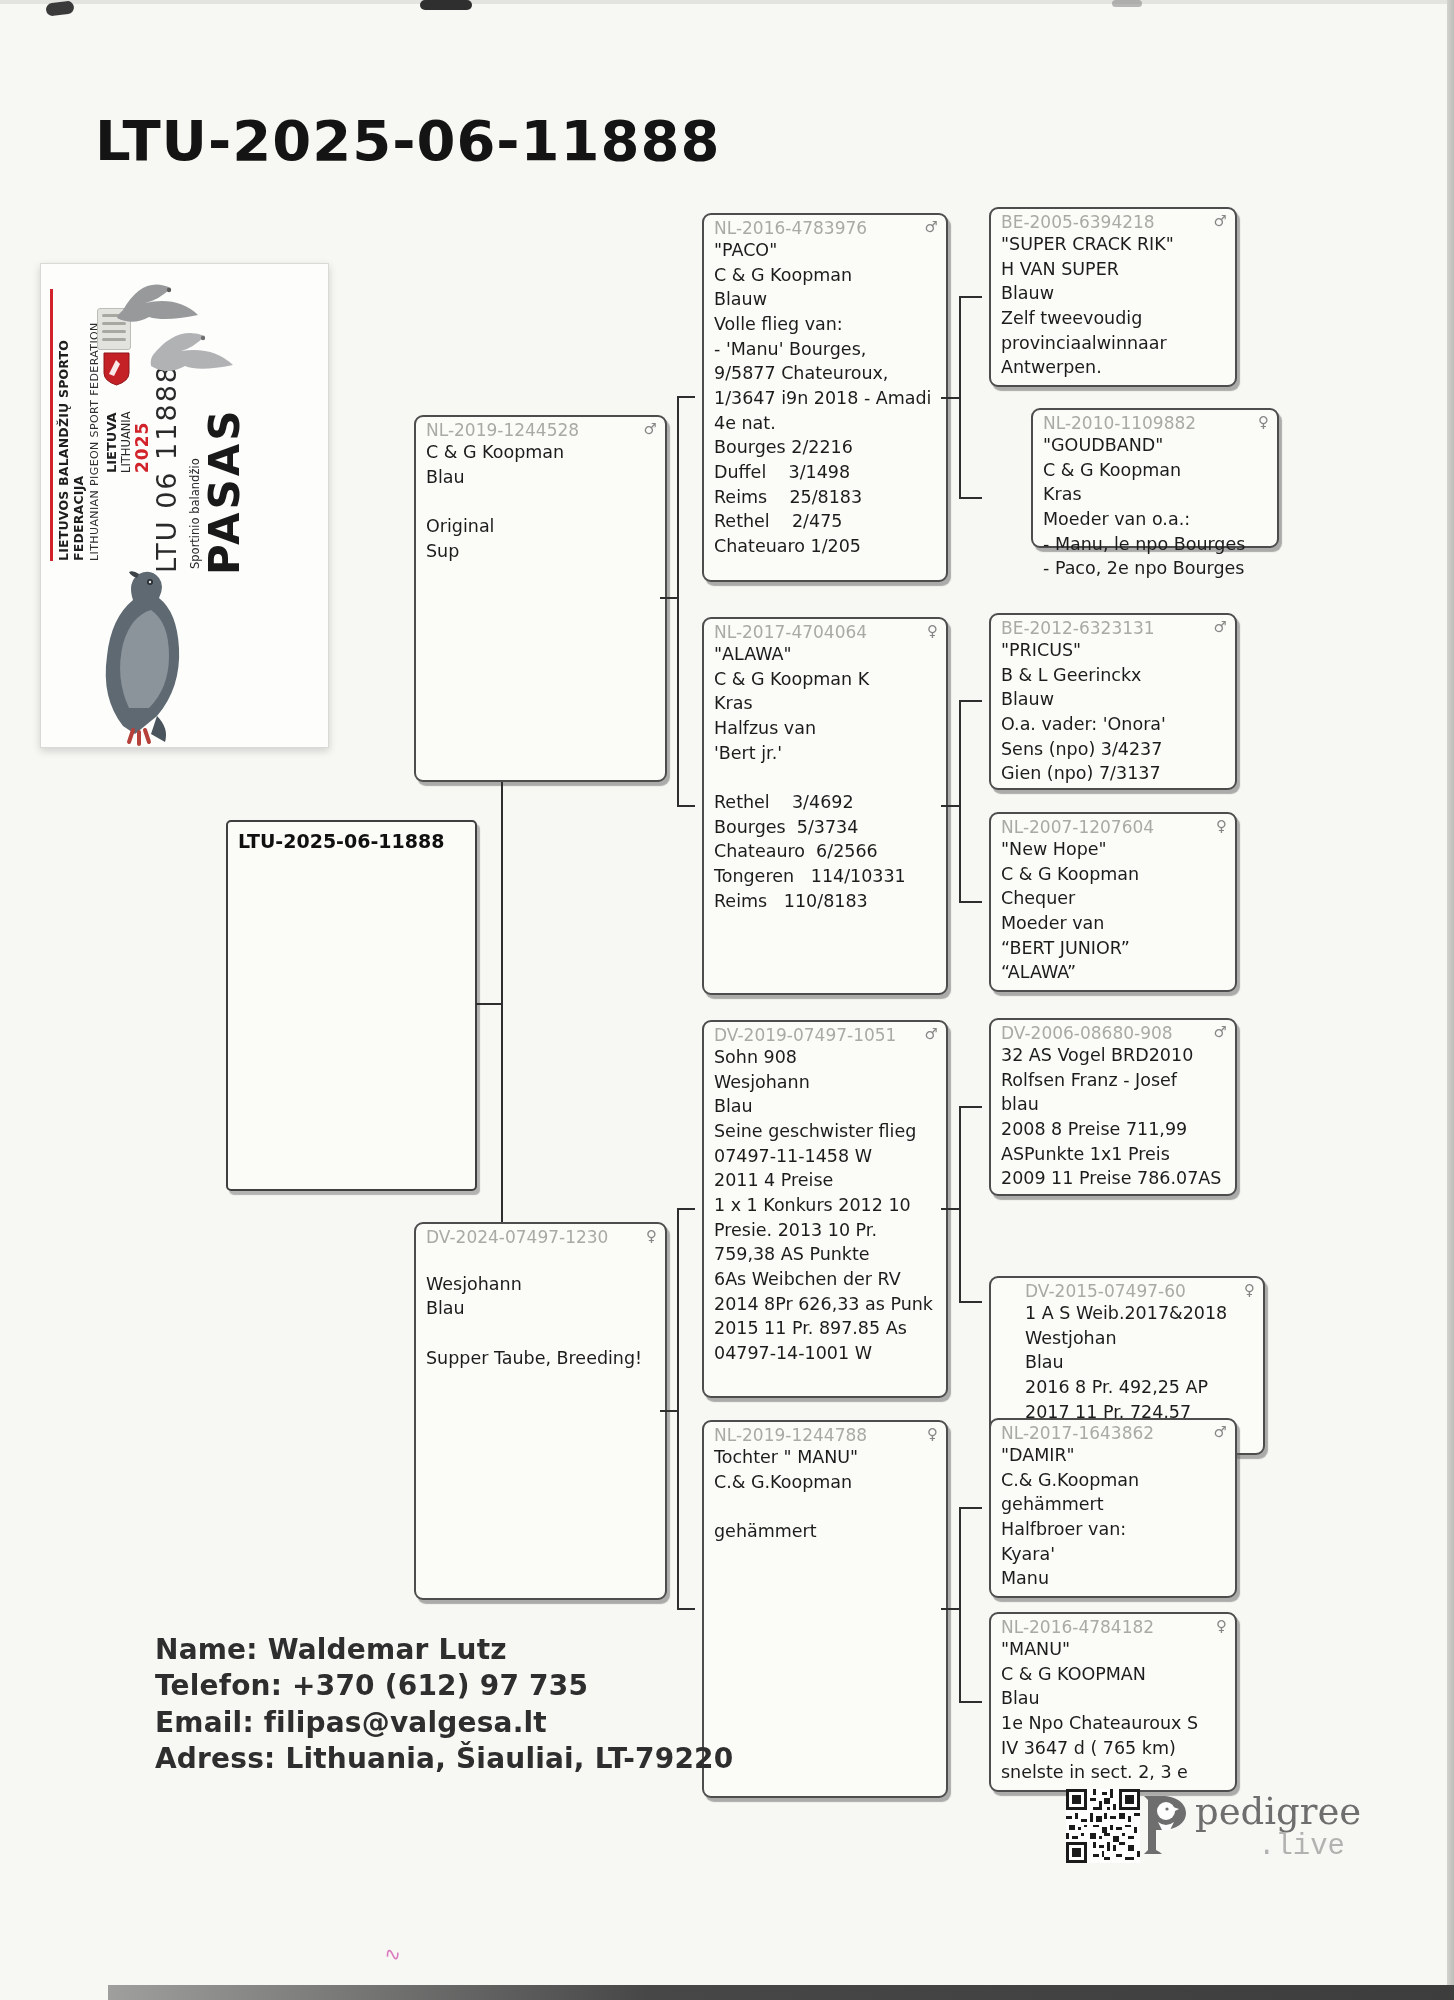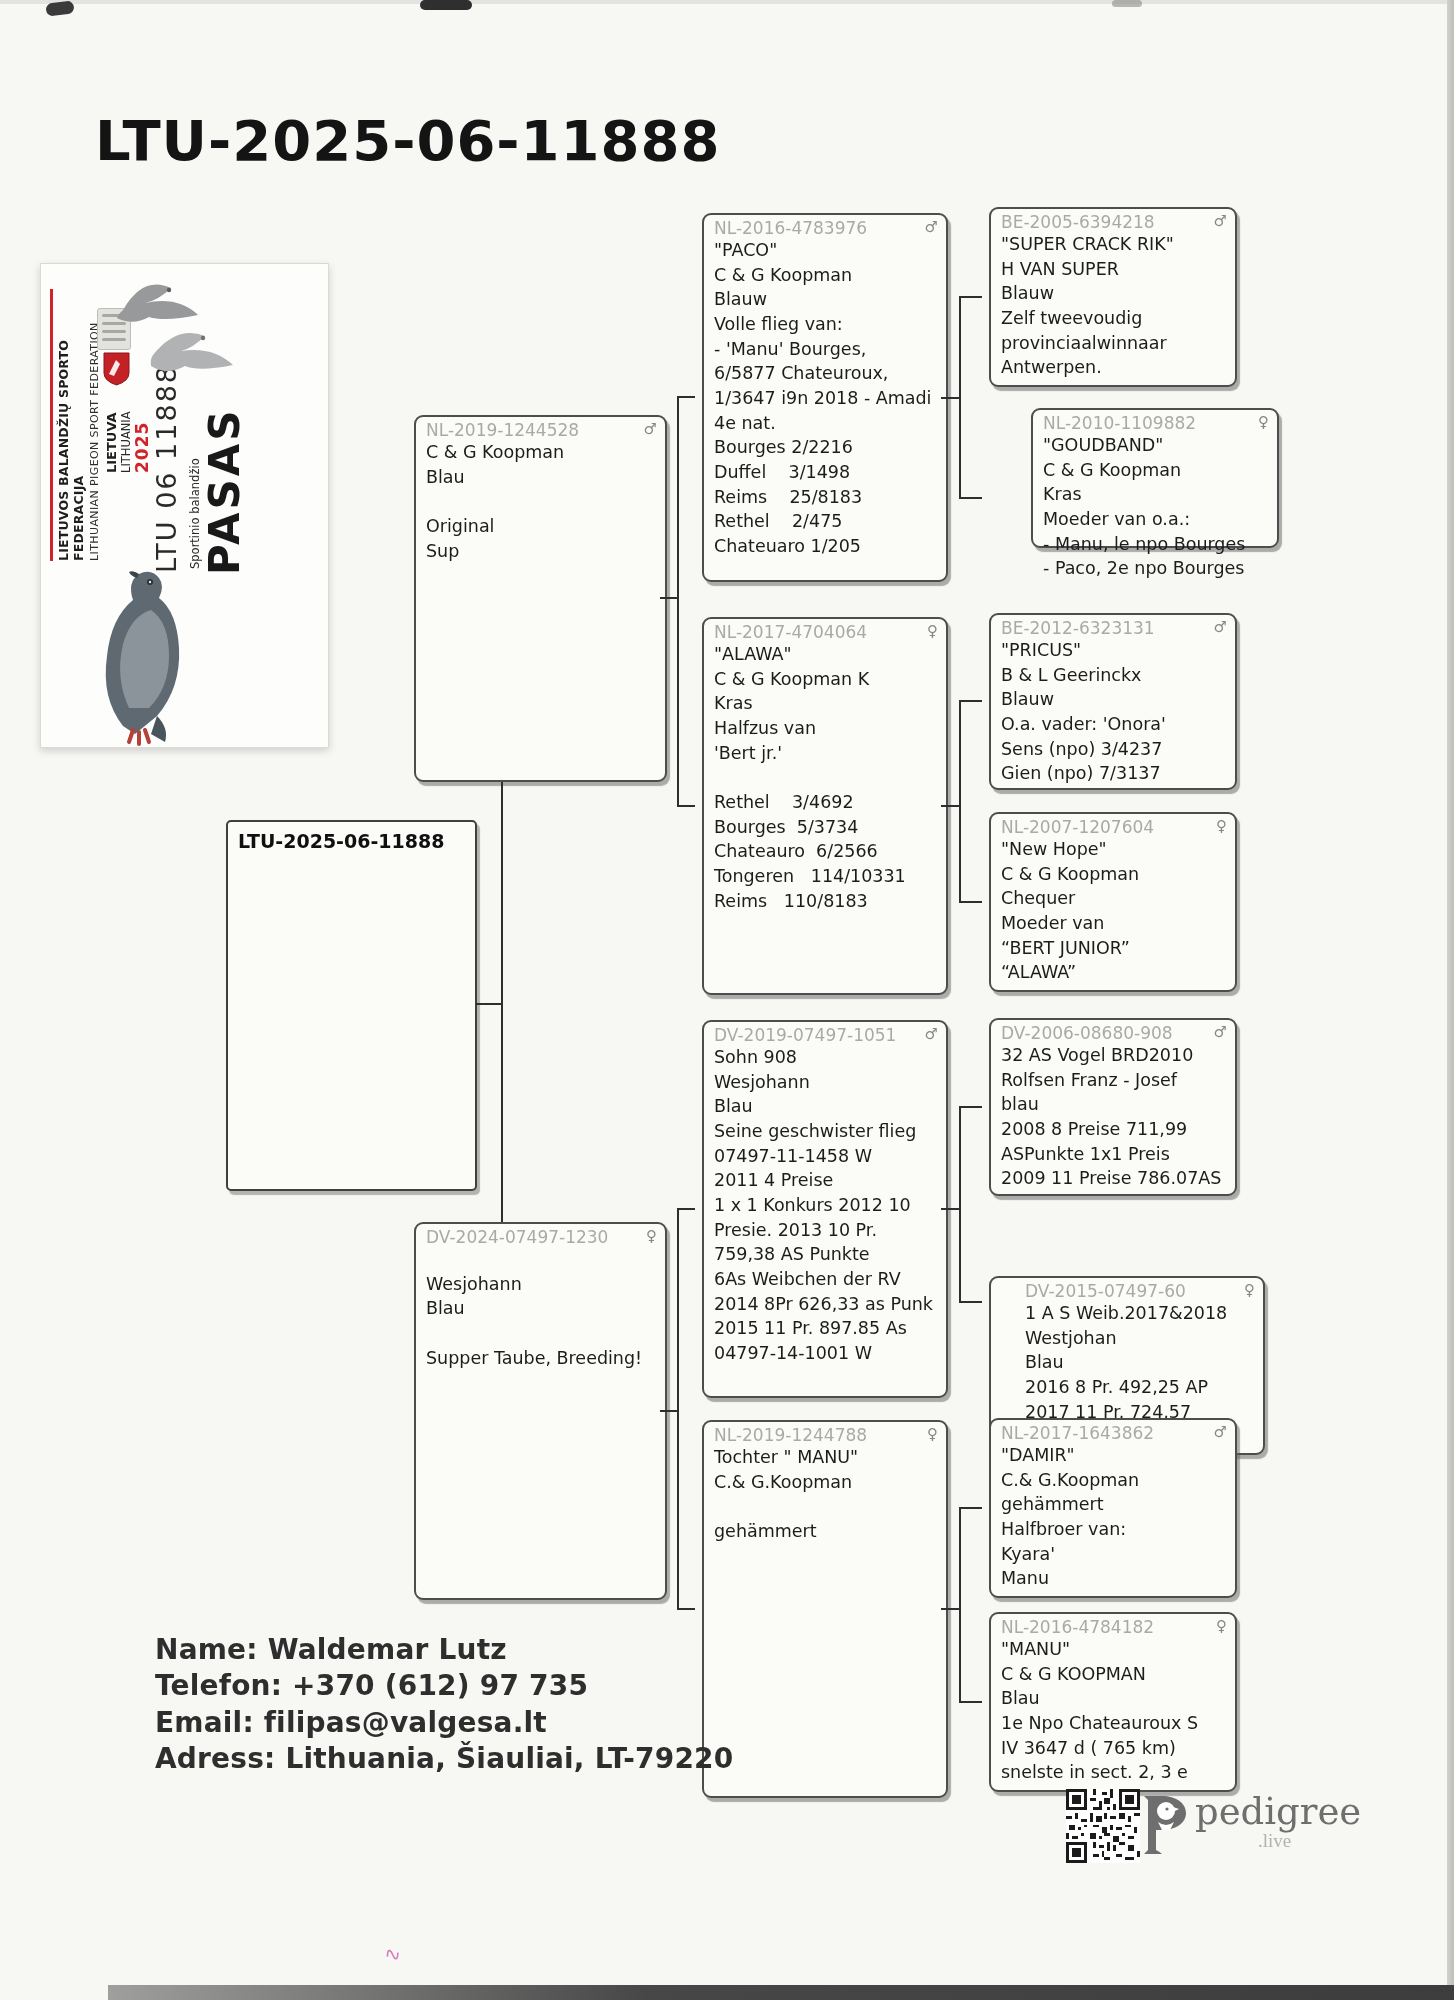--- a/index.html
+++ b/index.html
@@ -73,21 +73,21 @@
   
   .contact{
     position:absolute;left:155px;top:1632px;
     font-size:28px;font-weight:bold;color:#2e2e2e;line-height:1.3;letter-spacing:.2px;
   }
 
   
   .qr{position:absolute;left:1066px;top:1789px;}
   .brand{position:absolute;left:1140px;top:1790px;width:230px;height:80px;}
   .brand-word{position:absolute;left:55px;top:0px;font-family:"DejaVu Serif","Liberation Serif",serif;font-size:37px;color:#6e6e6e;}
-  .brand-tld{position:absolute;left:118px;top:40px;font-family:Liberation Serif, serif;font-size:19px;color:#b2b2b0;}
+  .brand-tld{position:absolute;left:118px;top:40px;font-family:Liberation Mono, monospace;font-size:29px;color:#b2b2b0;}
 </style>
 </head>
 <body>
 
 <div class="edge-top"></div>
 <div class="edge-right"></div>
 <div class="scan-blob1"></div>
 <div class="scan-blob2"></div>
 <div class="scan-blob3"></div>
 <div class="scan-bottom"></div>
@@ -155,21 +155,21 @@
       <span class="pbox-sex">♀</span>
     </div>
   <div class="pbox-body"><div>&nbsp;</div><div>Wesjohann</div><div>Blau</div><div>&nbsp;</div><div>Supper Taube, Breeding!</div></div>
 </div>
 
 <div class="pbox" style="left:695px;top:213px;width:246px;height:369px;">
   <div class="pbox-head">
       <span>NL-2016-4783976</span>
       <span class="pbox-sex">♂</span>
     </div>
-  <div class="pbox-body"><div>"PACO"</div><div>C &amp; G Koopman</div><div>Blauw</div><div>Volle flieg van:</div><div>- 'Manu' Bourges,</div><div>6/5877 Chateuroux,</div><div>1/3647 i9n 2018 - Amadi</div><div>4e nat.</div><div>Bourges 2/2216</div><div>Duffel    3/1498</div><div>Reims    25/8183</div><div>Rethel    2/475</div><div>Chateuaro 1/205</div></div>
+  <div class="pbox-body"><div>"PACO"</div><div>C &amp; G Koopman</div><div>Blauw</div><div>Volle flieg van:</div><div>- 'Manu' Bourges,</div><div>9/5877 Chateuroux,</div><div>1/3647 i9n 2018 - Amadi</div><div>4e nat.</div><div>Bourges 2/2216</div><div>Duffel    3/1498</div><div>Reims    25/8183</div><div>Rethel    2/475</div><div>Chateuaro 1/205</div></div>
 </div>
 <div class="pbox" style="left:695px;top:617px;width:246px;height:378px;">
   <div class="pbox-head">
       <span>NL-2017-4704064</span>
       <span class="pbox-sex">♀</span>
     </div>
   <div class="pbox-body"><div>"ALAWA"</div><div>C &amp; G Koopman K</div><div>Kras</div><div>Halfzus van</div><div>'Bert jr.'</div><div>&nbsp;</div><div>Rethel    3/4692</div><div>Bourges  5/3734</div><div>Chateauro  6/2566</div><div>Tongeren   114/10331</div><div>Reims   110/8183</div></div>
 </div>
 <div class="pbox" style="left:695px;top:1020px;width:246px;height:378px;">
   <div class="pbox-head">

